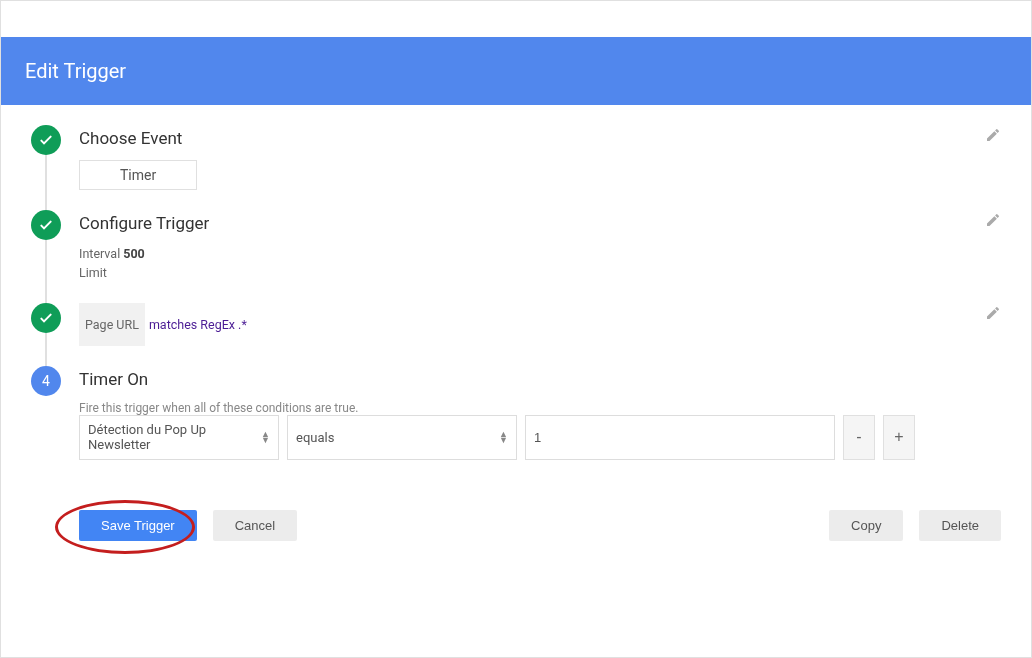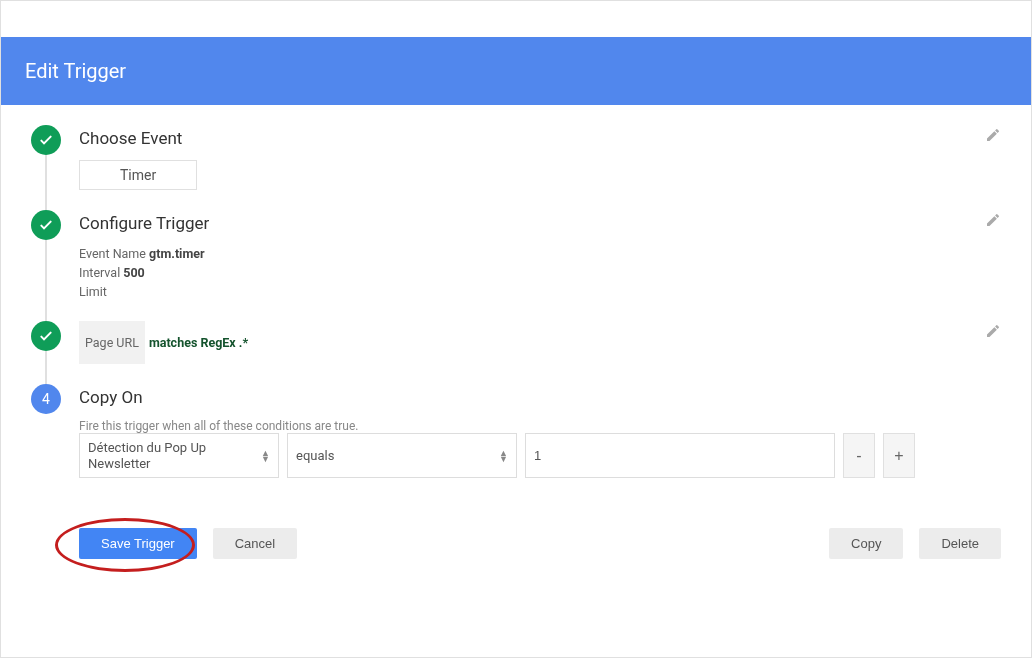--- a/index.html
+++ b/index.html
@@ -134,22 +134,21 @@
     }
     .tag-box {
       background: #f1f1f1;
       padding: 14px 6px;
       font-size: 12.5px;
       color: #666;
       display: inline-block;
     }
     .enable-text {
       font-size: 12.5px;
-      color: #14532d;
-      font-weight: bold;
+      color: #4c1d95;
     }
     .fire-hint {
       font-size: 12px;
       color: #888;
     }
     .condition-row {
       display: flex;
       gap: 8px;
       align-items: stretch;
     }
@@ -290,24 +289,20 @@
             </svg>
         </div>
         <div class="step-body">
           <span class="step-edit-icon">
             <svg class="pencil-svg" viewBox="0 0 24 24">
                 <path d="M3 17.25V21h3.75L17.81 9.94l-3.75-3.75L3 17.25zM20.71 7.04a1 1 0 0 0 0-1.41l-2.34-2.34a1 1 0 0 0-1.41 0l-1.83 1.83 3.75 3.75 1.83-1.83z"></path>
               </svg>
           </span>
           <div class="step-title">Configure Trigger</div>
           <div class="config-lines">
-            <div>
-              <span>Event Name</span>
-              <b>gtm.timer</b>
-            </div>
             <div>
               <span>Interval</span>
               <b>500</b>
             </div>
             <div>
               <span>Limit</span>
             </div>
           </div>
         </div>
       </div>
@@ -329,21 +324,21 @@
             <span class="tag-box">Page URL</span>
             <span class="enable-text">matches RegEx .*</span>
           </div>
         </div>
       </div>
 
       <div class="step">
 
         <div class="step-badge active">4</div>
         <div class="step-body">
-          <div class="step-title">Copy On</div>
+          <div class="step-title">Timer On</div>
           <div class="fire-hint">Fire this trigger when all of these conditions are true.</div>
           <div class="condition-row">
             <div class="sel sel-variable">
               <span>Détection du Pop Up Newsletter</span>
               <span class="caret-stack">▲<br>▼</span>
             </div>
             <div class="sel sel-operator">
               <span>equals</span>
               <span class="caret-stack">▲<br>▼</span>
             </div>

